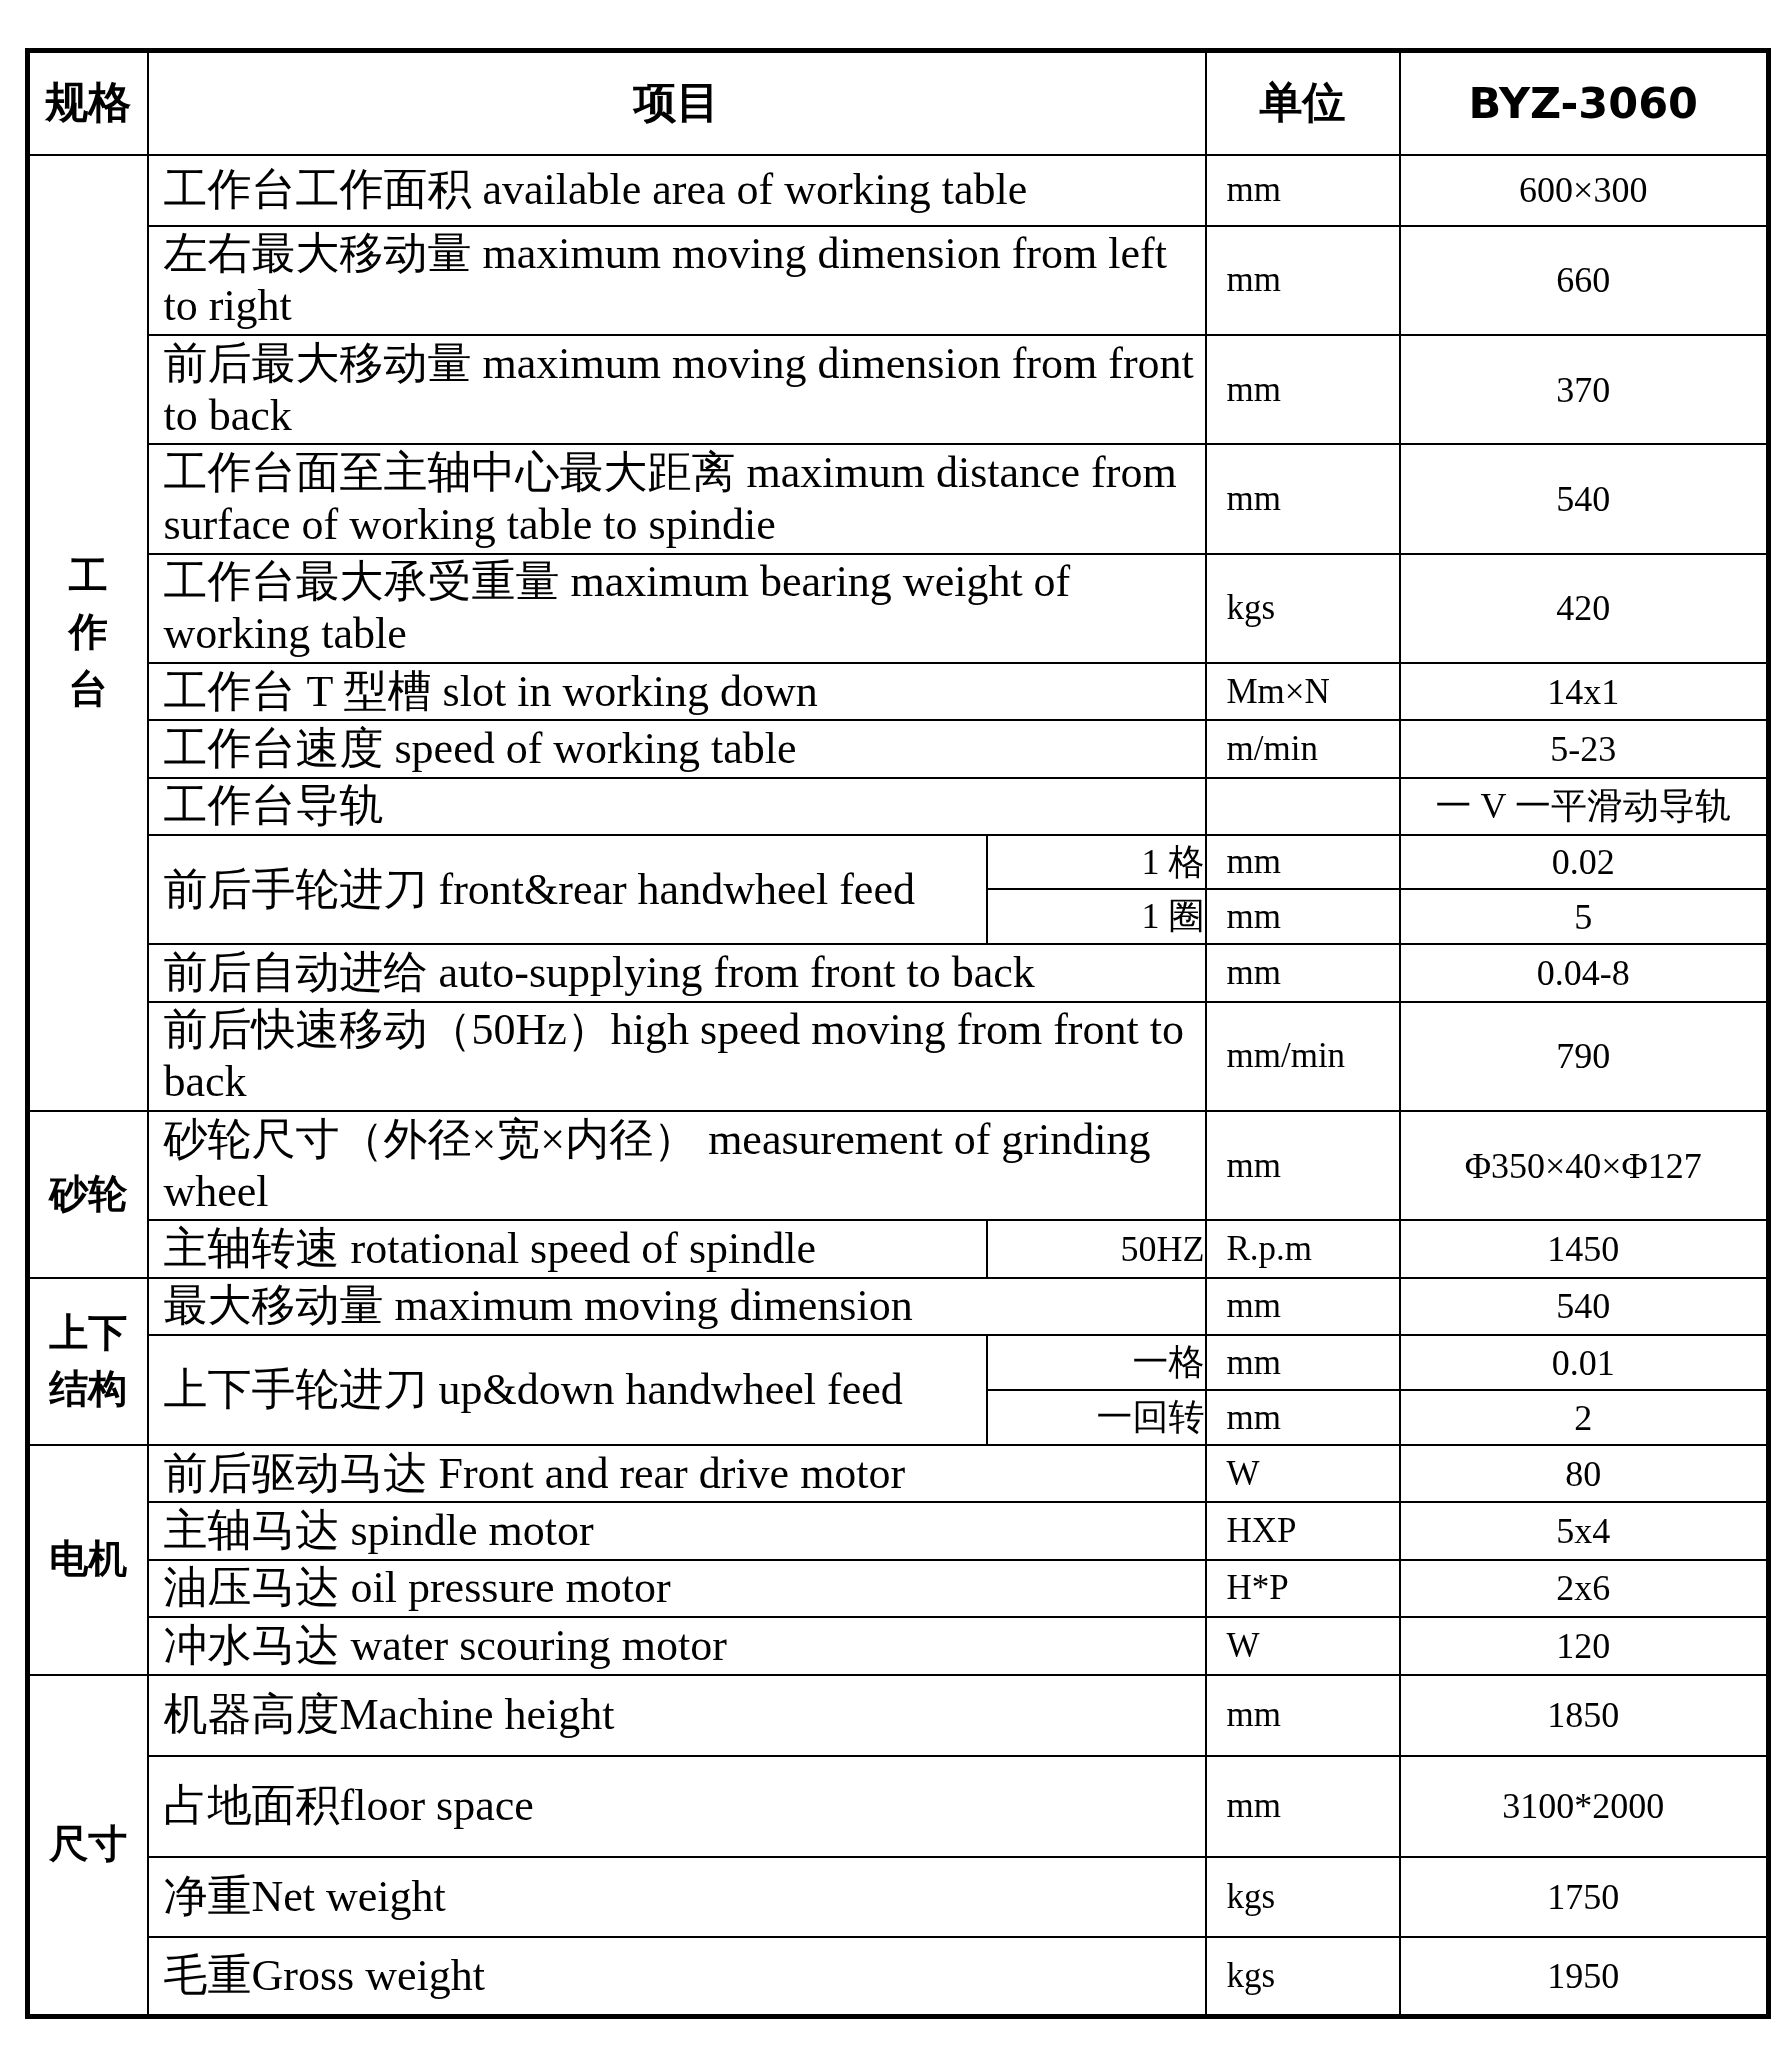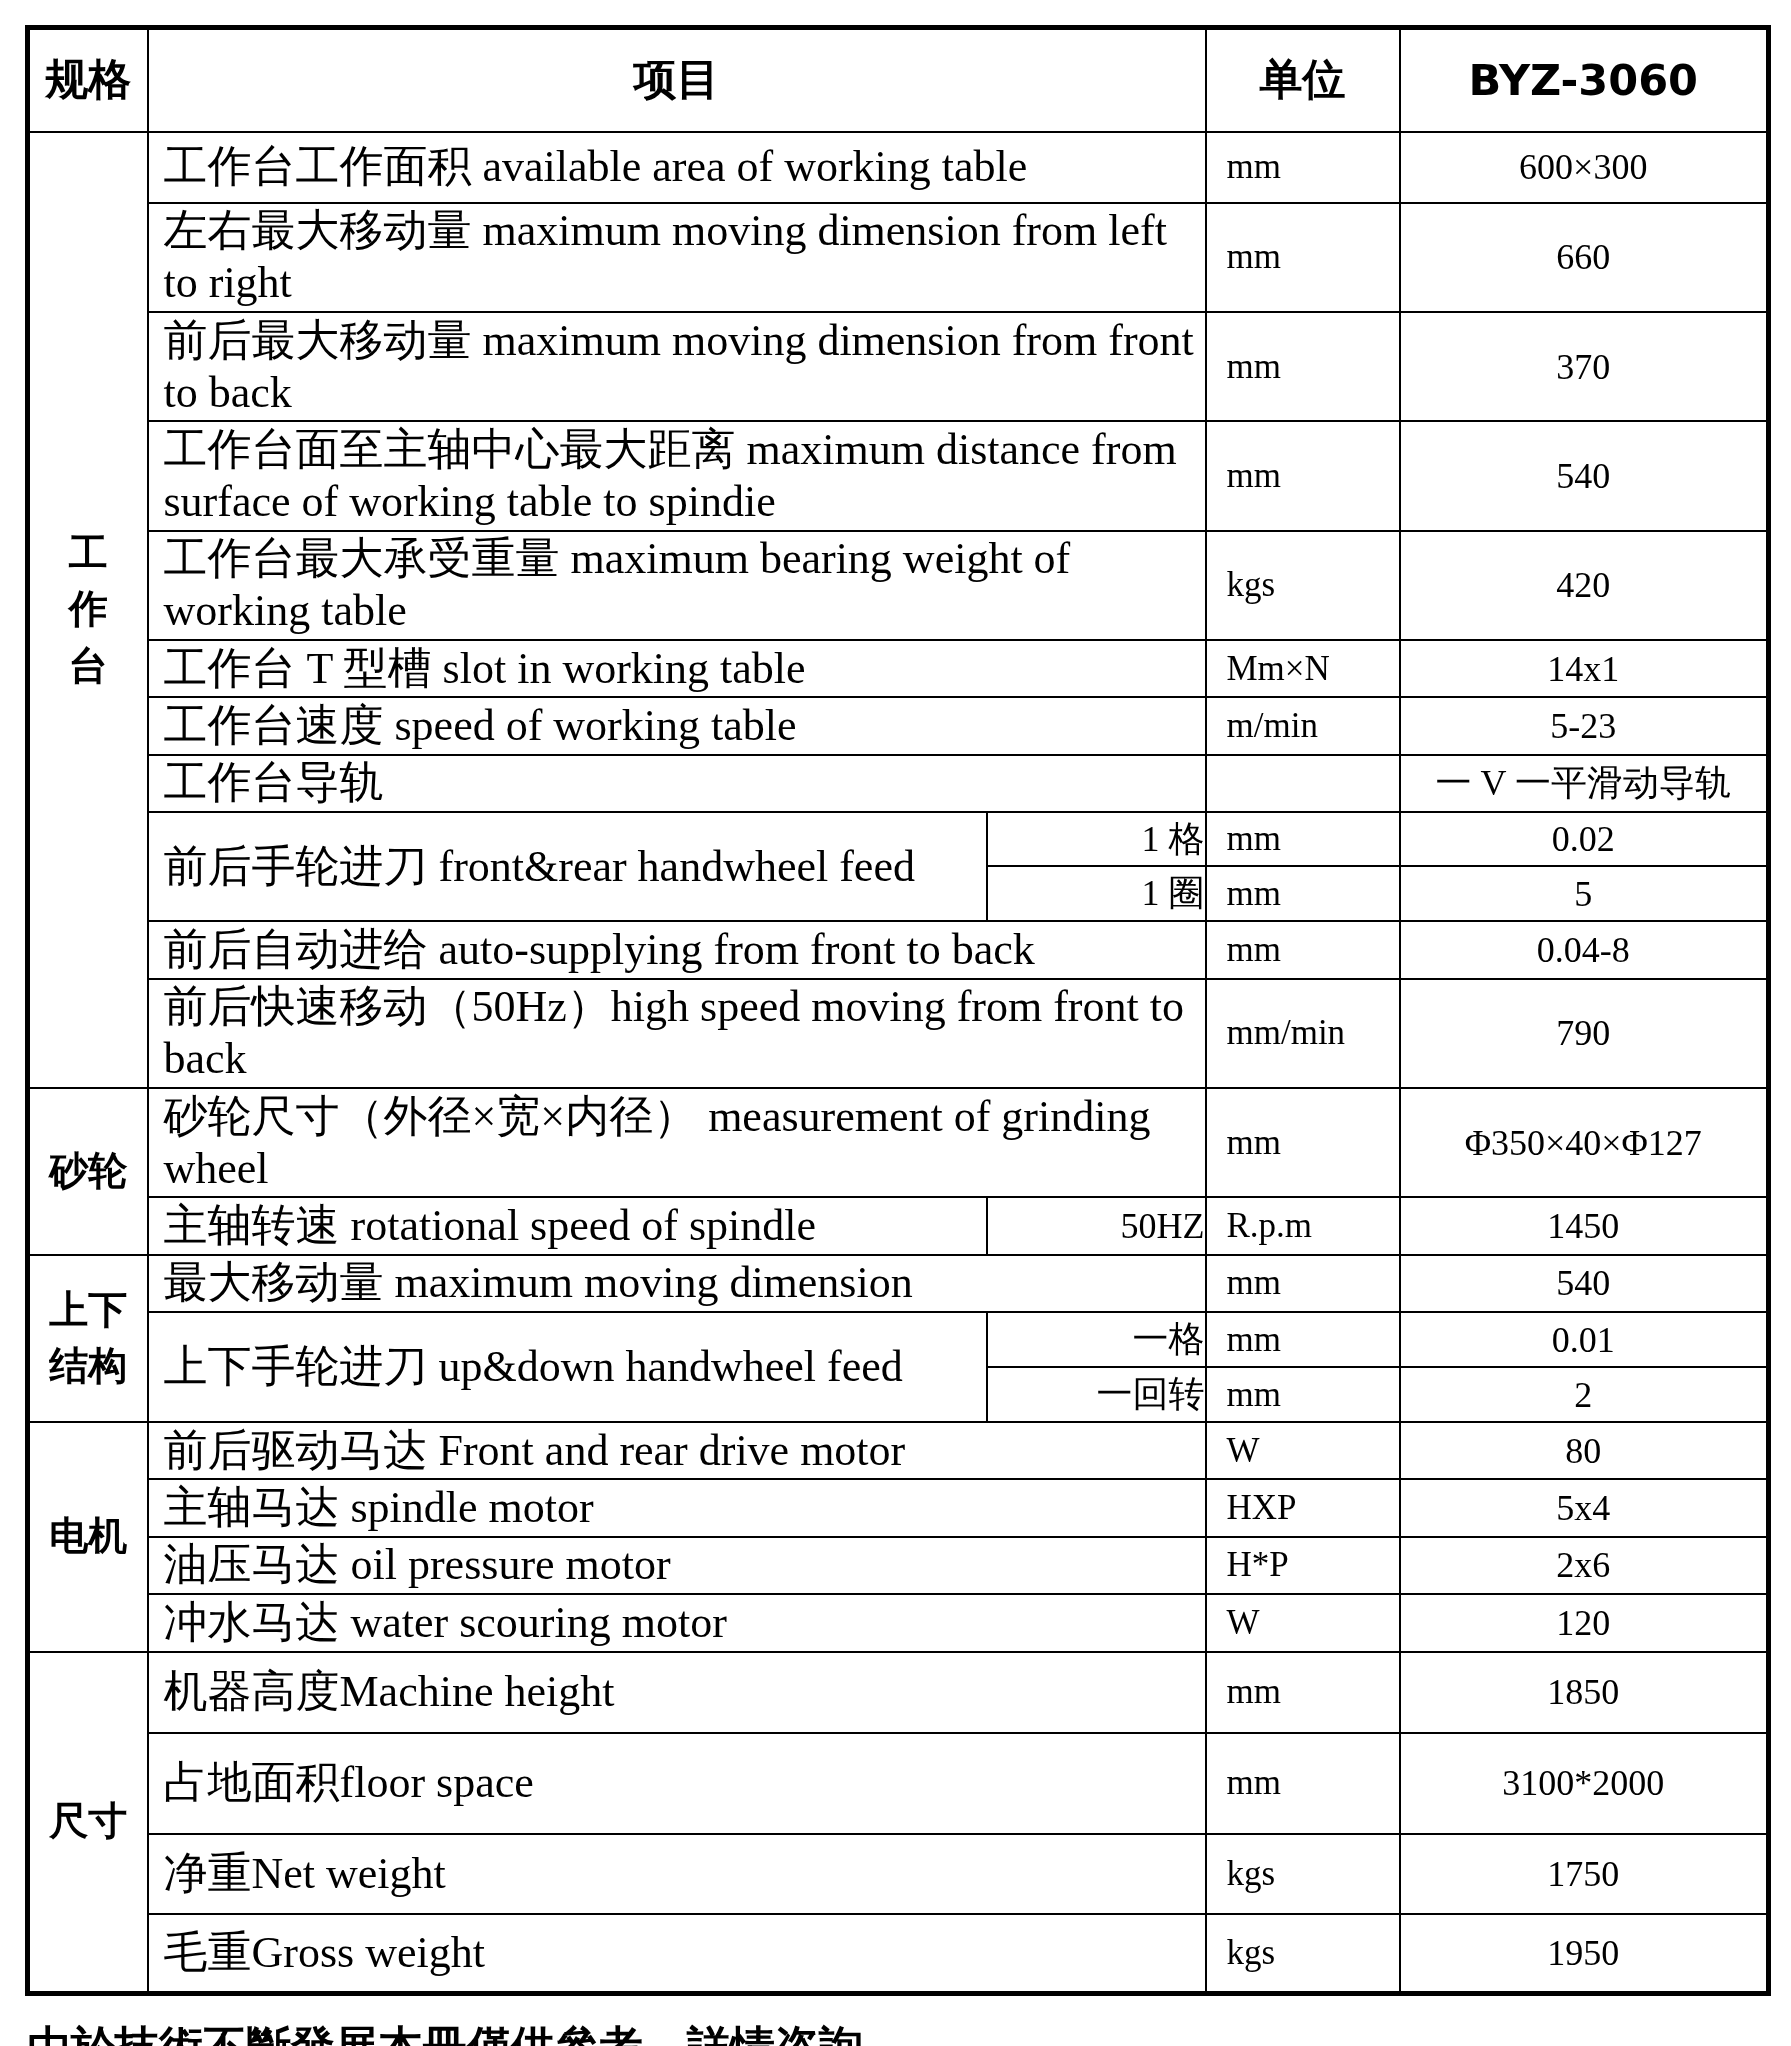--- a/index.html
+++ b/index.html
@@ -10,20 +10,21 @@
     color: #000;
     font-family: "Liberation Serif", "DejaVu Serif", serif;
   }
   .page { padding: 25px 25px 0 25px; }
 
   table.spec {
     border-collapse: collapse;
     width: 1742px;
     table-layout: fixed;
     border: 5px solid #000;
+    margin-top: 23px;
   }
   .spec th, .spec td {
     border: 2.5px solid #000;
     padding: 0;
     vertical-align: middle;
     overflow: hidden;
   }
   th.hdr {
     font-family: "DejaVu Sans", "Liberation Sans", sans-serif;
     font-size: 43px;
@@ -109,21 +110,21 @@
         <td class="item" colspan="2">工作台面至主轴中心最大距离 maximum distance from surface of working table to spindie</td>
         <td class="unit">mm</td>
         <td class="val">540</td>
       </tr>
       <tr style="height:80px">
         <td class="item" colspan="2">工作台最大承受重量 maximum bearing weight of working table</td>
         <td class="unit">kgs</td>
         <td class="val">420</td>
       </tr>
       <tr style="height:57px">
-        <td class="item" colspan="2">工作台 T 型槽 slot in working table</td>
+        <td class="item" colspan="2">工作台 T 型槽 slot in working down</td>
         <td class="unit">Mm×N</td>
         <td class="val">14x1</td>
       </tr>
       <tr style="height:54px">
         <td class="item" colspan="2">工作台速度 speed of working table</td>
         <td class="unit">m/min</td>
         <td class="val">5-23</td>
       </tr>
       <tr style="height:55px">
         <td class="item" colspan="2">工作台导轨</td>

